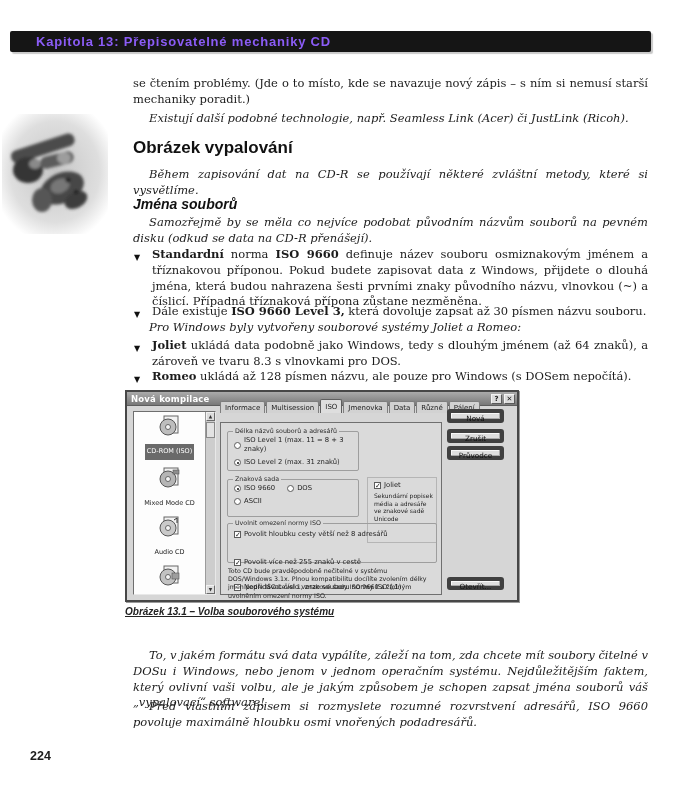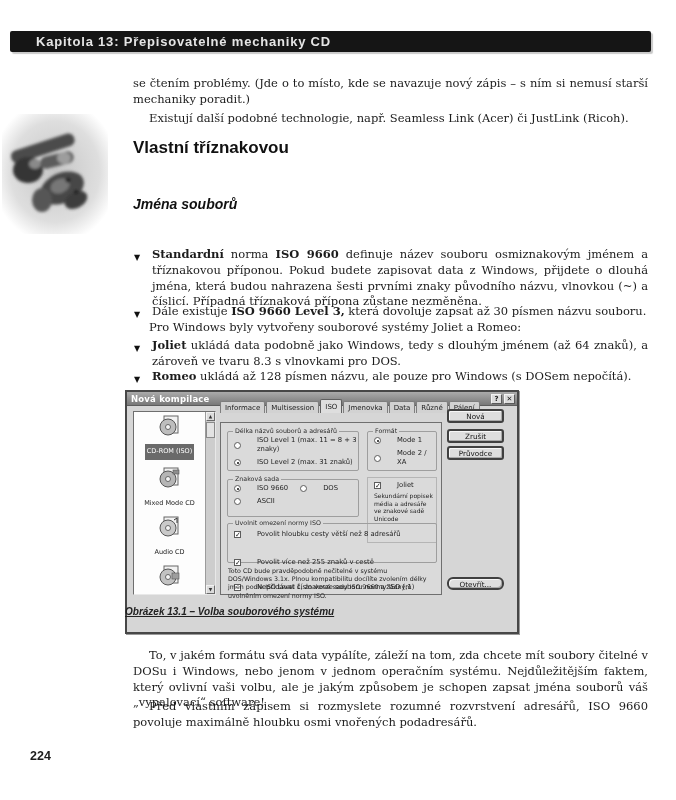--- a/index.html
+++ b/index.html
@@ -2,43 +2,43 @@
 <html><head>
 <meta charset="utf-8">
 <style>
   html,body { margin:0; padding:0; background:#ffffff; }
   .page { position:relative; width:676px; height:800px; background:#ffffff; overflow:hidden;
           font-family:"DejaVu Serif", serif; color:#1c1c1c; }
 
   
   .chapter-bar { position:absolute; left:10px; top:31px; width:641px; height:21px;
                  background:#151515; border-radius:2px; box-shadow:2px 2px 1px #c9c9c9;
-                 color:#e5e5e5; font:bold 13px/21px "Liberation Sans", sans-serif;
+                 color:#8b5cf6; font:bold 13px/21px "Liberation Sans", sans-serif;
                  letter-spacing:0.8px; padding-left:26px; box-sizing:border-box; }
 
   
   .photo { position:absolute; left:2px; top:114px; width:106px; height:120px; }
 
   
   .bt { position:absolute; left:133px; width:515px; font-size:11.5px; line-height:15.8px;
         text-align:justify; margin:0; }
-  .indent { text-indent:16px; }
+  .indent { text-indent:16px;font-style:italic; }
   .h-section { position:absolute; left:133px; margin:0; font:bold 17px "Liberation Sans", sans-serif; color:#111; }
   .h-sub { position:absolute; left:133px; margin:0; font:italic bold 14px "Liberation Sans", sans-serif; color:#111; }
   .bullet { padding-left:19px; box-sizing:border-box; }
   .bullet .marker { position:absolute; left:1px; top:3px; font-size:8px;
                     font-family:"DejaVu Sans", sans-serif; color:#111; }
 
   .caption { position:absolute; left:125px; top:606px; margin:0;
              font:italic bold 10px "Liberation Sans", sans-serif; color:#222;
              text-decoration:underline; }
   .pageno { position:absolute; left:30px; top:749px; font:bold 12.5px "Liberation Sans", sans-serif; }
 
   
-  .dialog { position:absolute; left:125px; top:390px; width:394px; height:244px;
+  .dialog { position:absolute; left:125px; top:390px; width:394px; height:212px;
             background:#d6d6d6; border:2px solid #474747; box-sizing:border-box;
             box-shadow:1px 1px 0 #9a9a9a; font-family:"DejaVu Sans", sans-serif; color:#1e1e1e; }
   .titlebar { height:13px; background:linear-gradient(#ababab,#787878); display:flex;
               align-items:center; padding:0 2px 0 4px; border-bottom:1px solid #5d5d5d; }
   .titlebar .ttl { flex:1; color:#fff; font-size:8.5px; font-weight:bold; letter-spacing:.2px; }
   .tb-btn { width:11px; height:10px; margin-left:2px; background:#dcdcdc; box-sizing:border-box;
             border:1px solid; border-color:#f4f4f4 #5a5a5a #5a5a5a #f4f4f4; color:#222;
             font:bold 7px/8px "DejaVu Sans", sans-serif; text-align:center; }
 
   
@@ -64,45 +64,45 @@
          border:1px solid #7e7e7e; border-bottom:none; border-radius:2px 2px 0 0; margin-right:1px;
          color:#222; box-sizing:border-box; }
   .tab.active { height:14px; line-height:14px; background:#dedede; border-color:#5f5f5f; position:relative; z-index:3; }
 
   .tab-panel { position:absolute; left:93px; top:30px; width:222px; height:173px;
                border:1px solid #6f6f6f; background:#dadada; box-sizing:border-box; }
 
   .group { position:absolute; border:1px solid #9e9e9e; border-radius:2px; box-sizing:border-box; }
   .group-title { position:absolute; top:-5px; left:5px; background:#dadada; font-size:6.3px;
                  line-height:8px; padding:0 2px; color:#2b2b2b; white-space:nowrap; }
-  .opt { display:flex; align-items:center; gap:16px; font-size:6.8px; line-height:9px;
+  .opt { display:flex; align-items:center; gap:3px; font-size:6.8px; line-height:9px;
          margin:4px 0 0 6px; color:#1e1e1e; }
   .opt-inline { display:flex; }
   .radio { width:7px; height:7px; border-radius:50%; background:#fff; border:1px solid #5c5c5c;
            box-sizing:border-box; position:relative; flex:none; }
   .radio.checked::after { content:""; position:absolute; left:1.5px; top:1.5px; width:2.5px; height:2.5px;
            border-radius:50%; background:#111; }
   .checkbox { width:7px; height:7px; background:#fff; border:1px solid #5c5c5c; box-sizing:border-box;
            position:relative; flex:none; }
   .checkbox.checked::after { content:"✓"; position:absolute; left:0px; top:-1.5px;
            font:bold 7px "DejaVu Sans", sans-serif; color:#222; }
 
   .joliet-box { position:absolute; left:146px; top:54px; width:70px; height:66px;
                 border:1px solid #b5b5b5; box-sizing:border-box; }
   .joliet-desc { font-size:6px; line-height:7.5px; margin:2px 3px 0 6px; color:#222; }
 
   .info-text { position:absolute; left:7px; top:144px; width:204px; font-size:6.3px;
                line-height:8.2px; color:#1c1c1c; }
 
   .btn { position:absolute; left:320px; width:57px; height:14px; background:#dedede;
-         border:2px solid #404040; border-radius:3px; box-sizing:border-box;
+         border:4px solid #404040; border-radius:3px; box-sizing:border-box;
          font-size:7.2px; line-height:12px; text-align:center; color:#111;
          box-shadow:inset -1px -1px 0 #a9a9a9, inset 1px 1px 0 #f7f7f7; }
   .btn-nova { top:17px; } .btn-zrusit { top:37px; } .btn-pruvodce { top:54px; }
-  .btn-otevrit { top:185px; height:13px;border-radius:6px; }
+  .btn-otevrit { top:185px; height:13px; }
 
   .cd-icon { display:block; margin:0 auto 1px auto; }
 </style>
 </head>
 <body>
 
 <div class="page">
 
   <div class="chapter-bar">
     <span>Kapitola 13: Přepisovatelné mechaniky CD</span>
@@ -131,23 +131,25 @@
       <ellipse cx="74" cy="86" rx="12" ry="8" fill="#3d3d3d" transform="rotate(-28 74 86)"></ellipse>
       <ellipse cx="40" cy="86" rx="10" ry="12" fill="#565656"></ellipse>
       <circle cx="66" cy="66" r="2.5" fill="#1f1f1f"></circle>
       <circle cx="74" cy="78" r="2.2" fill="#1f1f1f"></circle>
     </g>
   </svg>
 
   <p class="bt" style="top:76px">se čtením problémy. (Jde o to místo, kde se navazuje nový zápis – s ním si nemusí starší mechaniky poradit.)</p>
   <p class="bt indent" style="top:111px">Existují další podobné technologie, např. Seamless Link (Acer) či JustLink (Ricoh).</p>
 
-  <h1 class="h-section" style="top:138px">Vlastní tříznakovou</h1>
+  <h1 class="h-section" style="top:138px">Obrázek vypalování</h1>
+  <p class="bt indent" style="top:167px">Během zapisování dat na CD-R se používají některé zvláštní metody, které si vysvětlíme.</p>
 
   <h2 class="h-sub" style="top:196px">Jména souborů</h2>
+  <p class="bt indent" style="top:215px">Samozřejmě by se měla co nejvíce podobat původním názvům souborů na pevném disku (odkud se data na CD-R přenášejí).</p>
 
   <p class="bt bullet" style="top:247px">
     <span class="marker">▼</span>
     <b>Standardní</b><span> norma </span><b>ISO 9660</b><span> definuje název souboru osmiznakovým jménem a tříznakovou příponou. Pokud budete zapisovat data z Windows, přijdete o dlouhá jména, která budou nahrazena šesti prvními znaky původního názvu, vlnovkou (~) a číslicí. Případná tříznaková přípona zůstane nezměněna.</span>
   </p>
 
   <p class="bt bullet" style="top:304px">
     <span class="marker">▼</span>
     <span>Dále existuje </span><b>ISO 9660 Level 3,</b><span> která dovoluje zapsat až 30 písmen názvu souboru.</span>
   </p>
@@ -234,31 +236,20 @@
         <div class="opt">
           <span class="radio"></span>
           <span>ISO Level 1 (max. 11 = 8 + 3 znaky)</span>
         </div>
         <div class="opt">
           <span class="radio checked"></span>
           <span>ISO Level 2 (max. 31 znaků)</span>
         </div>
       </div>
 
-      <div class="group" style="left:146px; top:8px; width:70px; height:40px">
-        <span class="group-title">Formát</span>
-        <div class="opt">
-          <span class="radio checked"></span>
-          <span>Mode 1</span>
-        </div>
-        <div class="opt">
-          <span class="radio"></span>
-          <span>Mode 2 / XA</span>
-        </div>
-      </div>
 
       <div class="group" style="left:6px; top:56px; width:132px; height:38px">
         <span class="group-title">Znaková sada</span>
         <div class="opt-inline">
           <div class="opt">
             <span class="radio checked"></span>
             <span>ISO 9660</span>
           </div>
           <div class="opt" style="margin-left:12px">
             <span class="radio"></span>

